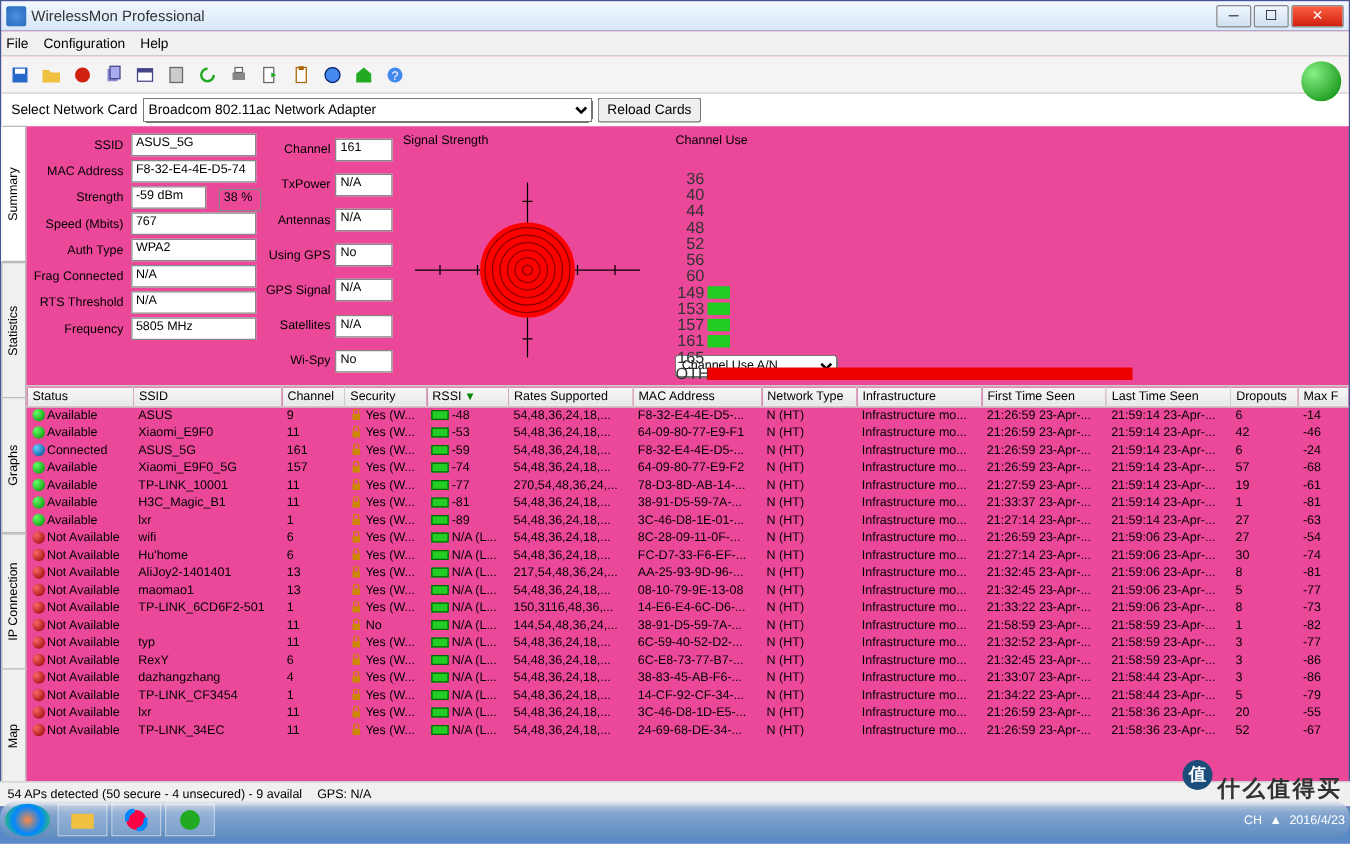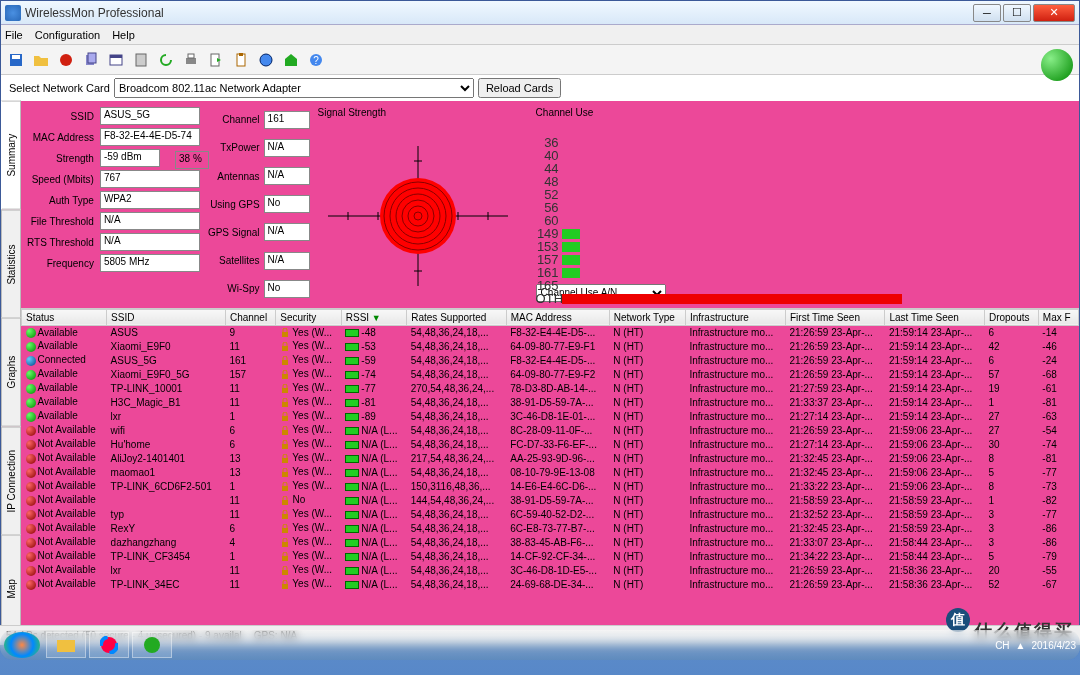--- a/index.html
+++ b/index.html
@@ -63,21 +63,21 @@
 .dot { display: inline-block; width: 10px; height: 10px; border-radius: 50%; vertical-align: middle; margin-right: 2px; }
 .dot.g { background: radial-gradient(circle at 30% 30%, #6f6, #080); }
 .dot.b { background: radial-gradient(circle at 30% 30%, #6cf, #048); }
 .dot.r { background: radial-gradient(circle at 30% 30%, #f66, #800); }
 .lock { display: inline-block; width: 10px; height: 10px; vertical-align: middle; }
 .rssi-bar { display: inline-block; width: 14px; height: 8px; background: #2c2; border: 1px solid #060; vertical-align: middle; margin-right: 2px; }
 .sort-arrow { color: #080; font-size: 9px; }
 
 .statusbar { position: absolute; bottom: 30px; left: 0; right: 0; height: 20px; background: #f0f0f0; border-top: 1px solid #ccc; font-size: 10px; display: flex; align-items: center; padding: 0 6px; gap: 12px; }
 
-.taskbar { position: absolute; bottom: 15px; left: 0; right: 0; height: 30px; background: linear-gradient(to bottom, rgba(255,255,255,0.35), rgba(100,140,180,0.55)); display: flex; align-items: center; padding: 0 4px; backdrop-filter: blur(4px); border-radius: 13px; }
+.taskbar { position: absolute; bottom: 4px; left: 0; right: 0; height: 30px; background: linear-gradient(to bottom, rgba(255,255,255,0.35), rgba(100,140,180,0.55)); display: flex; align-items: center; padding: 0 4px; backdrop-filter: blur(4px); border-radius: 13px; }
 .start { width: 36px; height: 26px; background: radial-gradient(circle, #f84 0%, #08f 50%, #4c4 100%); border-radius: 50%; margin-right: 6px; cursor: pointer; }
 .taskbtn { width: 40px; height: 26px; border: 1px solid rgba(255,255,255,0.4); margin-right: 3px; display: flex; align-items: center; justify-content: center; cursor: pointer; background: rgba(255,255,255,0.15); }
 .tray { margin-left: auto; display: flex; align-items: center; gap: 6px; font-size: 10px; color: #fff; }
 .watermark { position: absolute; right: 6px; bottom: 32px; font-size: 18px; font-weight: bold; color: #333; display: flex; align-items: center; gap: 4px; }
 .watermark .wcirc { width: 24px; height: 24px; background: #1a4d7a; border-radius: 50%; color: #fff; display: flex; align-items: center; justify-content: center; font-size: 14px; }
 .watermark span.wm-chars { letter-spacing: 2px; margin-top: 23px; }
 </style>
 </head>
 <body>
 
@@ -196,21 +196,21 @@
             <div class="lbl">SSID</div>
               <div class="val">ASUS_5G</div>
             <div class="lbl">MAC Address</div>
               <div class="val">F8-32-E4-4E-D5-74</div>
             <div class="lbl">Strength</div>
               <div class="val" style="width:60px">-59 dBm</div>
             <div class="lbl">Speed (Mbits)</div>
               <div class="val">767</div>
             <div class="lbl">Auth Type</div>
               <div class="val">WPA2</div>
-            <div class="lbl">File Threshold</div>
+            <div class="lbl">Frag Connected</div>
               <div class="val">N/A</div>
             <div class="lbl">RTS Threshold</div>
               <div class="val">N/A</div>
             <div class="lbl">Frequency</div>
               <div class="val">5805 MHz</div>
           </div>
           <div class="strength-extra" style="left:148px;top:44px">38 %</div>
         </div>
 
         <div class="fields2">

